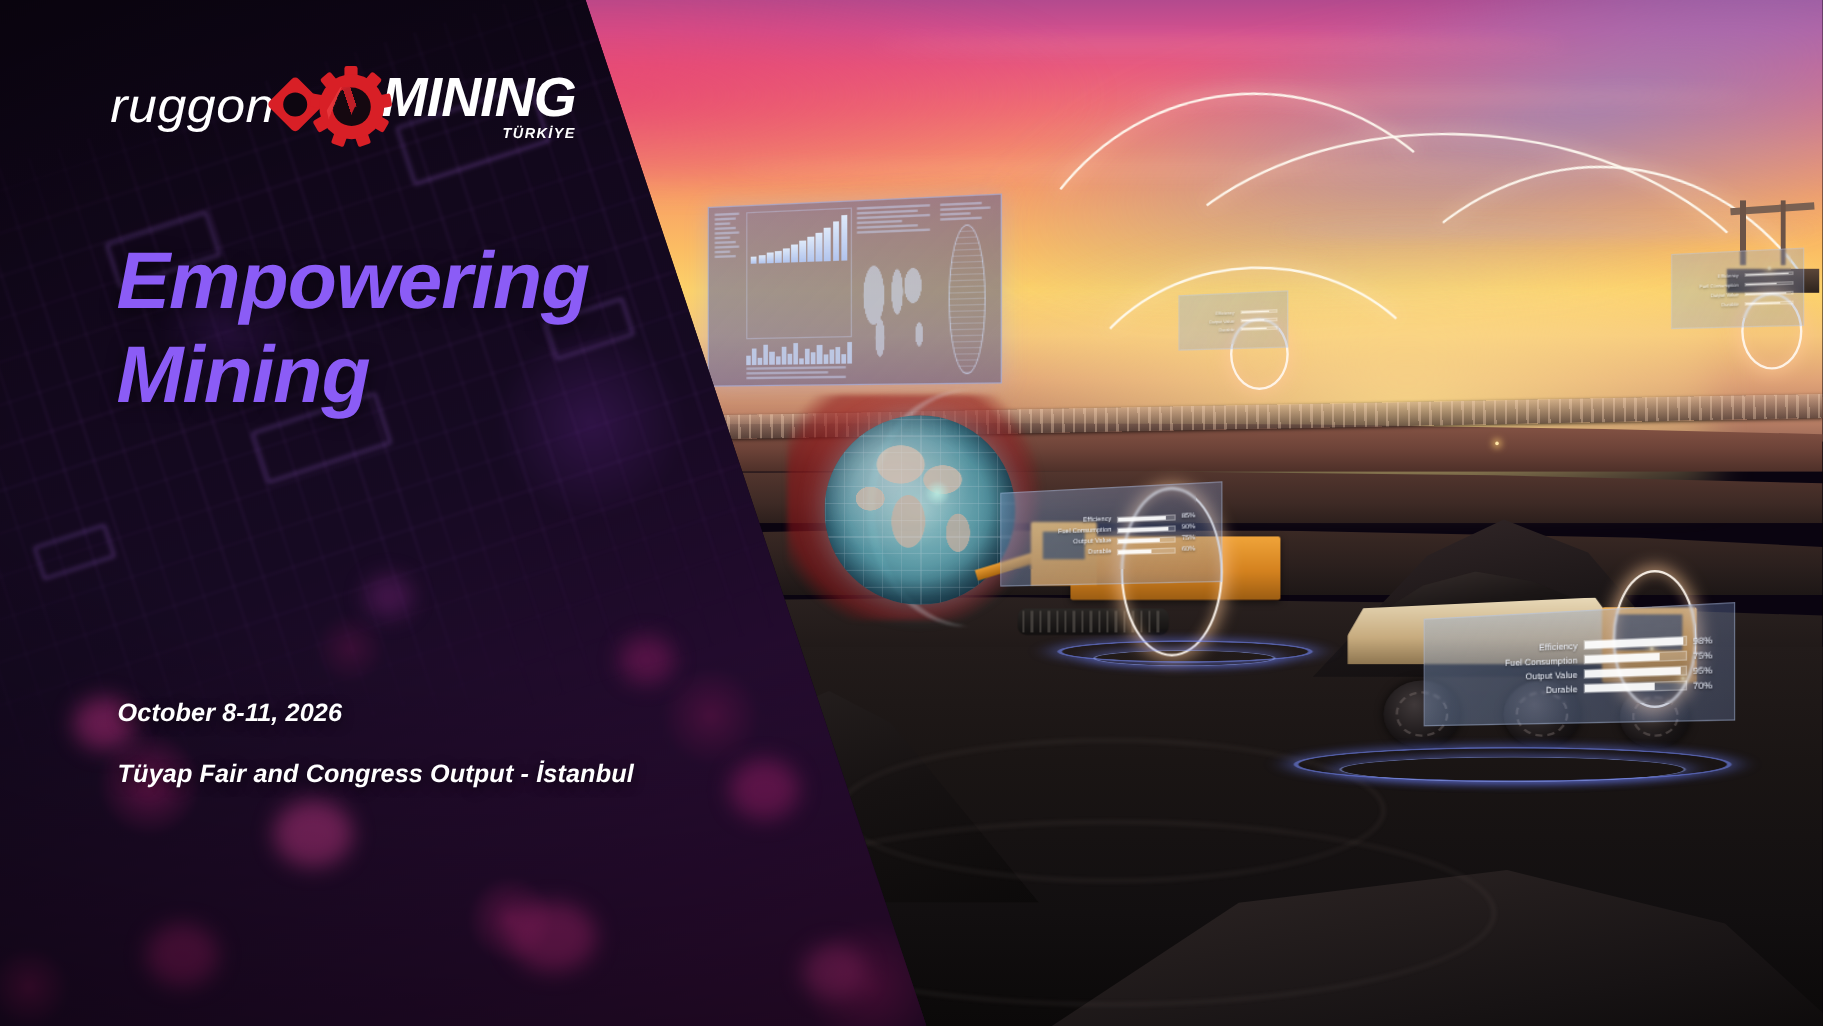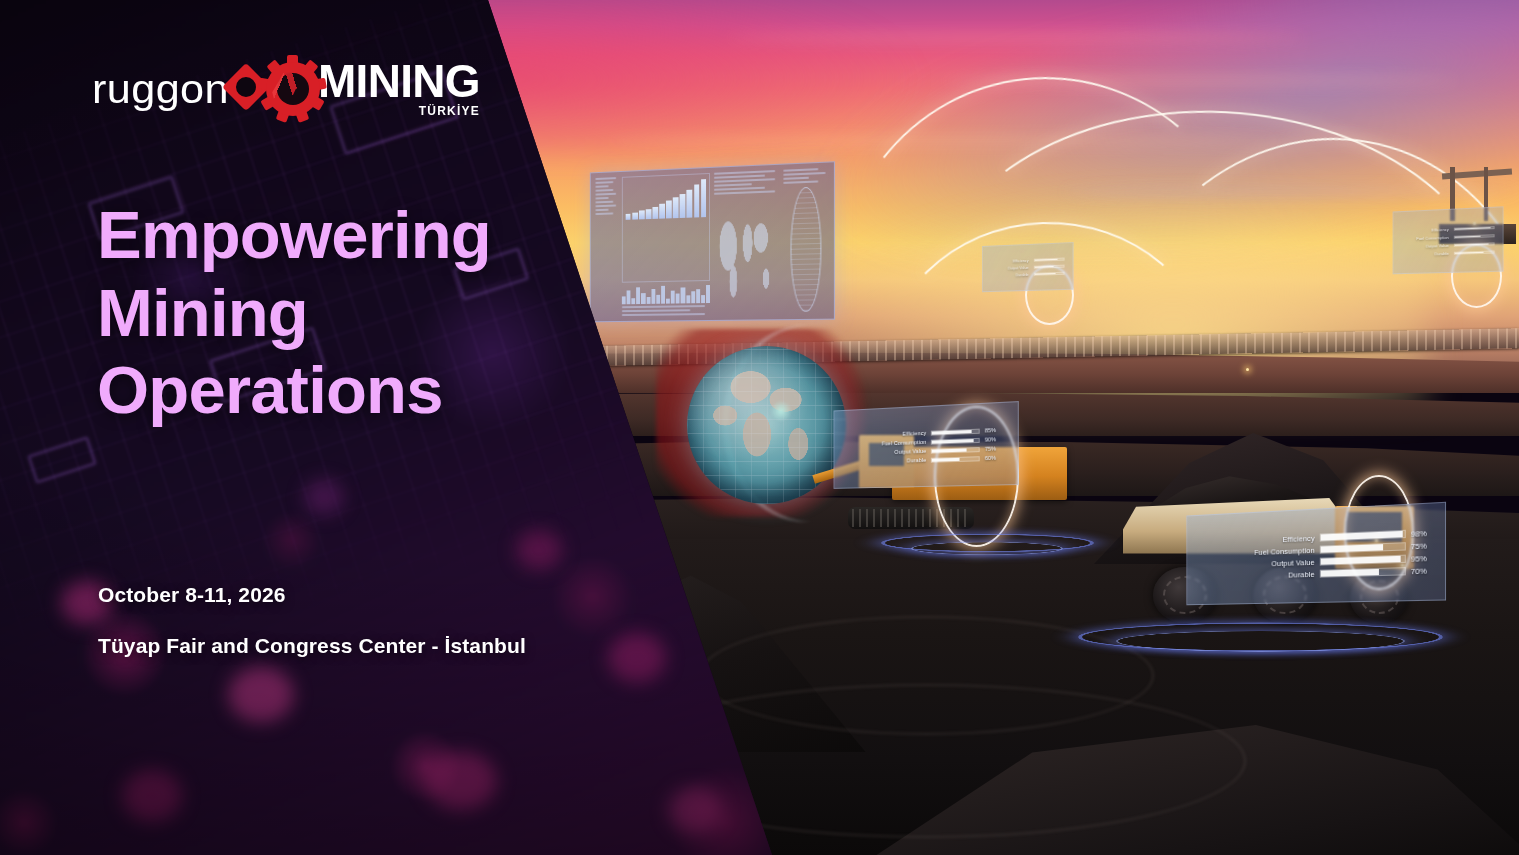--- a/index.html
+++ b/index.html
@@ -361,21 +361,21 @@
   }
   .bokeh{
     position:absolute; border-radius:50%; filter:blur(9px);
   }
   .panel-vig{
     position:absolute; inset:0;
     background:radial-gradient(ellipse 80% 70% at 30% 40%, rgba(0,0,0,0) 35%, rgba(0,0,0,.55) 100%);
   }
 
   
-  .content{ position:absolute; inset:0; }
+  .content{ position:absolute; inset:0;font-style:italic; }
 
   .logos{
     position:absolute; left:97px; top:56px;
     display:flex; align-items:center; gap:36px;
   }
   
   .ruggon{ display:flex; align-items:center; position:relative; }
   .ruggon-txt{
     color:#fff; font-size:40px; font-weight:400; letter-spacing:.01em;
     font-family:"Liberation Sans", sans-serif;
@@ -428,21 +428,21 @@
     color:#fff; font-size:46px; font-weight:bold; letter-spacing:-.015em;
     line-height:.92;
   }
   .mining-sub{
     color:#fff; font-size:12px; font-weight:bold; letter-spacing:.10em;
     margin-top:1px;
   }
 
   .headline{
     position:absolute; left:97px; top:196px;
-    color:#f0abfc; font-weight:bold; font-size:67px; line-height:1.16;
+    color:#8b5cf6; font-weight:bold; font-size:67px; line-height:1.16;
     letter-spacing:-.012em;
     text-shadow:0 2px 14px rgba(0,0,0,.55);
   }
   .subhead{
     position:absolute; left:97px; top:437px;
     color:#fff; font-weight:bold; font-size:40px; line-height:1.2;
     letter-spacing:-.005em;
     text-shadow:0 2px 12px rgba(0,0,0,.55);
   }
 
@@ -771,24 +771,23 @@
           <span class="mining-name">MINING</span>
           <span class="mining-sub">TÜRKİYE</span>
         </span>
       </div>
 
     </div>
 
     <div class="headline">
       <div>Empowering</div>
       <div>Mining</div>
-      <div>Operations</div>
     </div>
 
 
     <div class="details">
       <div class="detail">October 8-11, 2026</div>
-      <div class="detail">Tüyap Fair and Congress Center - İstanbul</div>
+      <div class="detail">Tüyap Fair and Congress Output - İstanbul</div>
     </div>
 
   </div>
 
 </div>
 
 </body></html>

